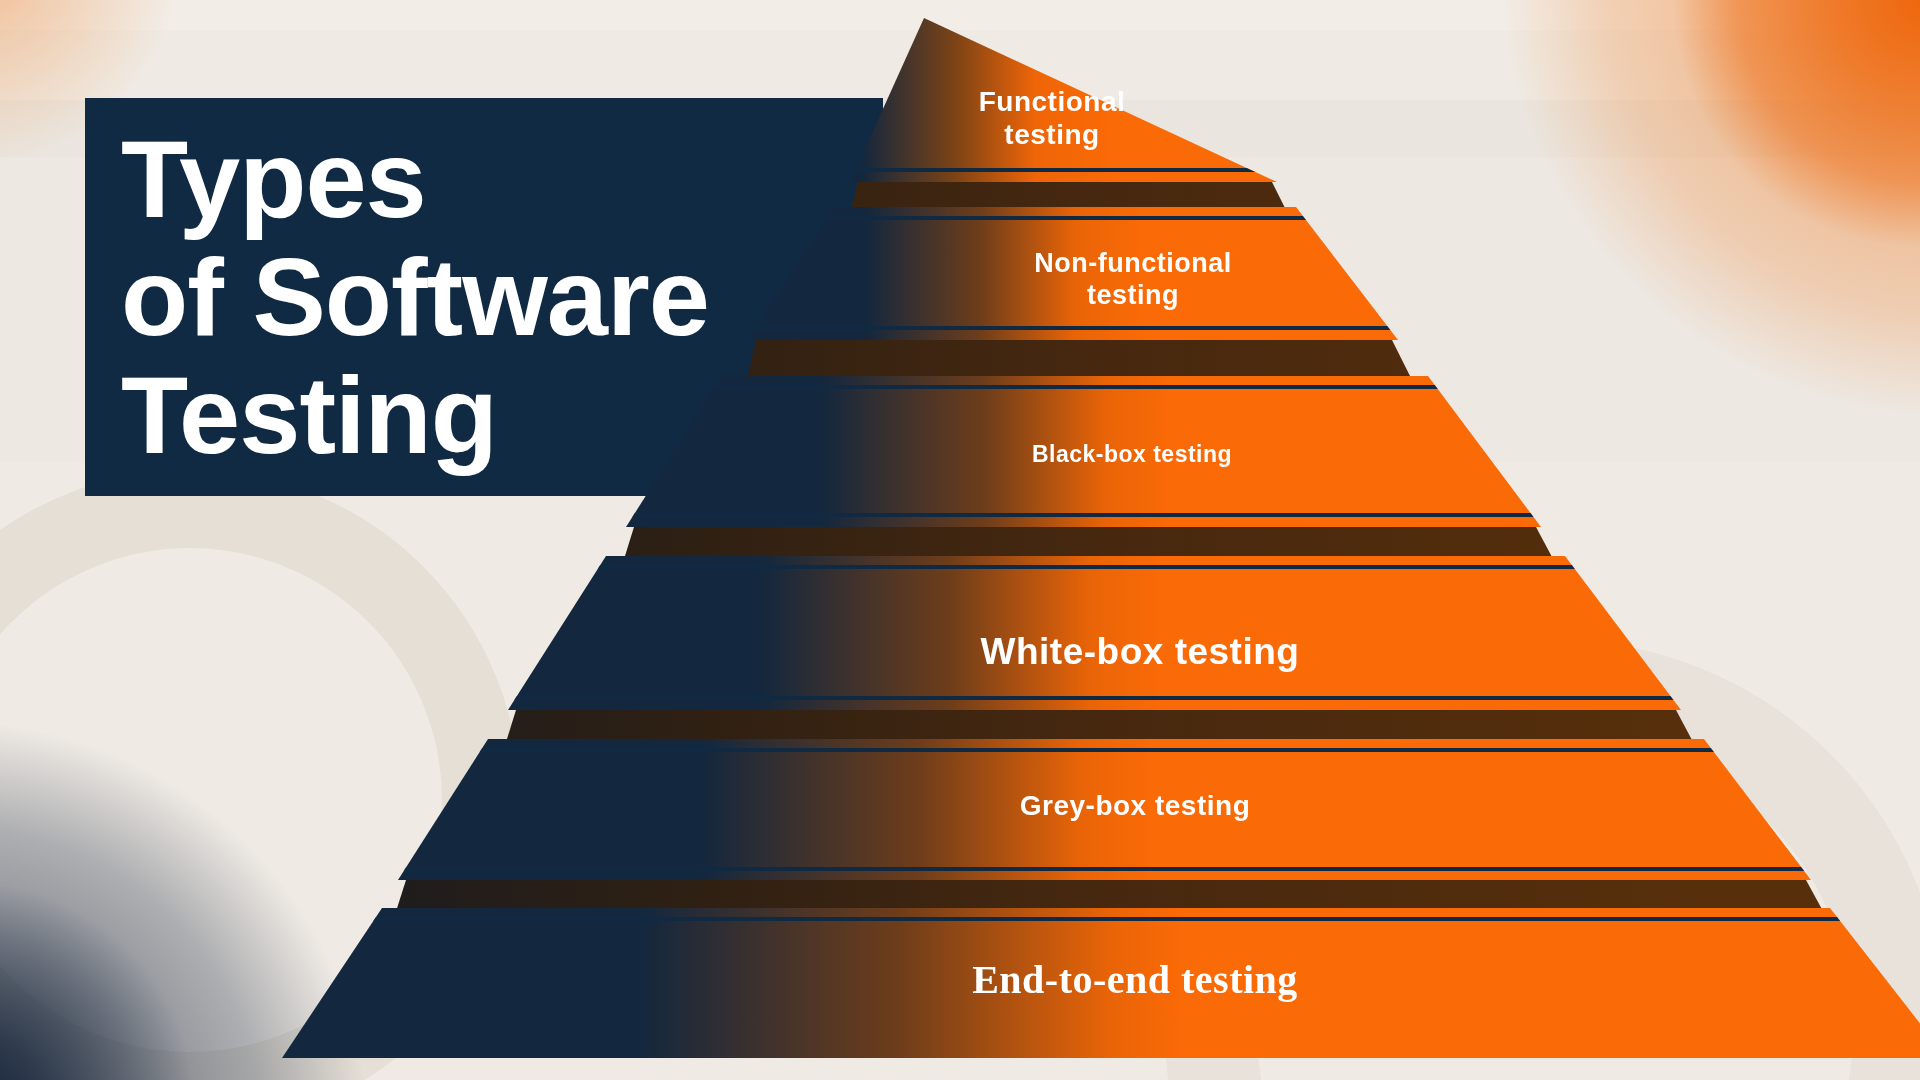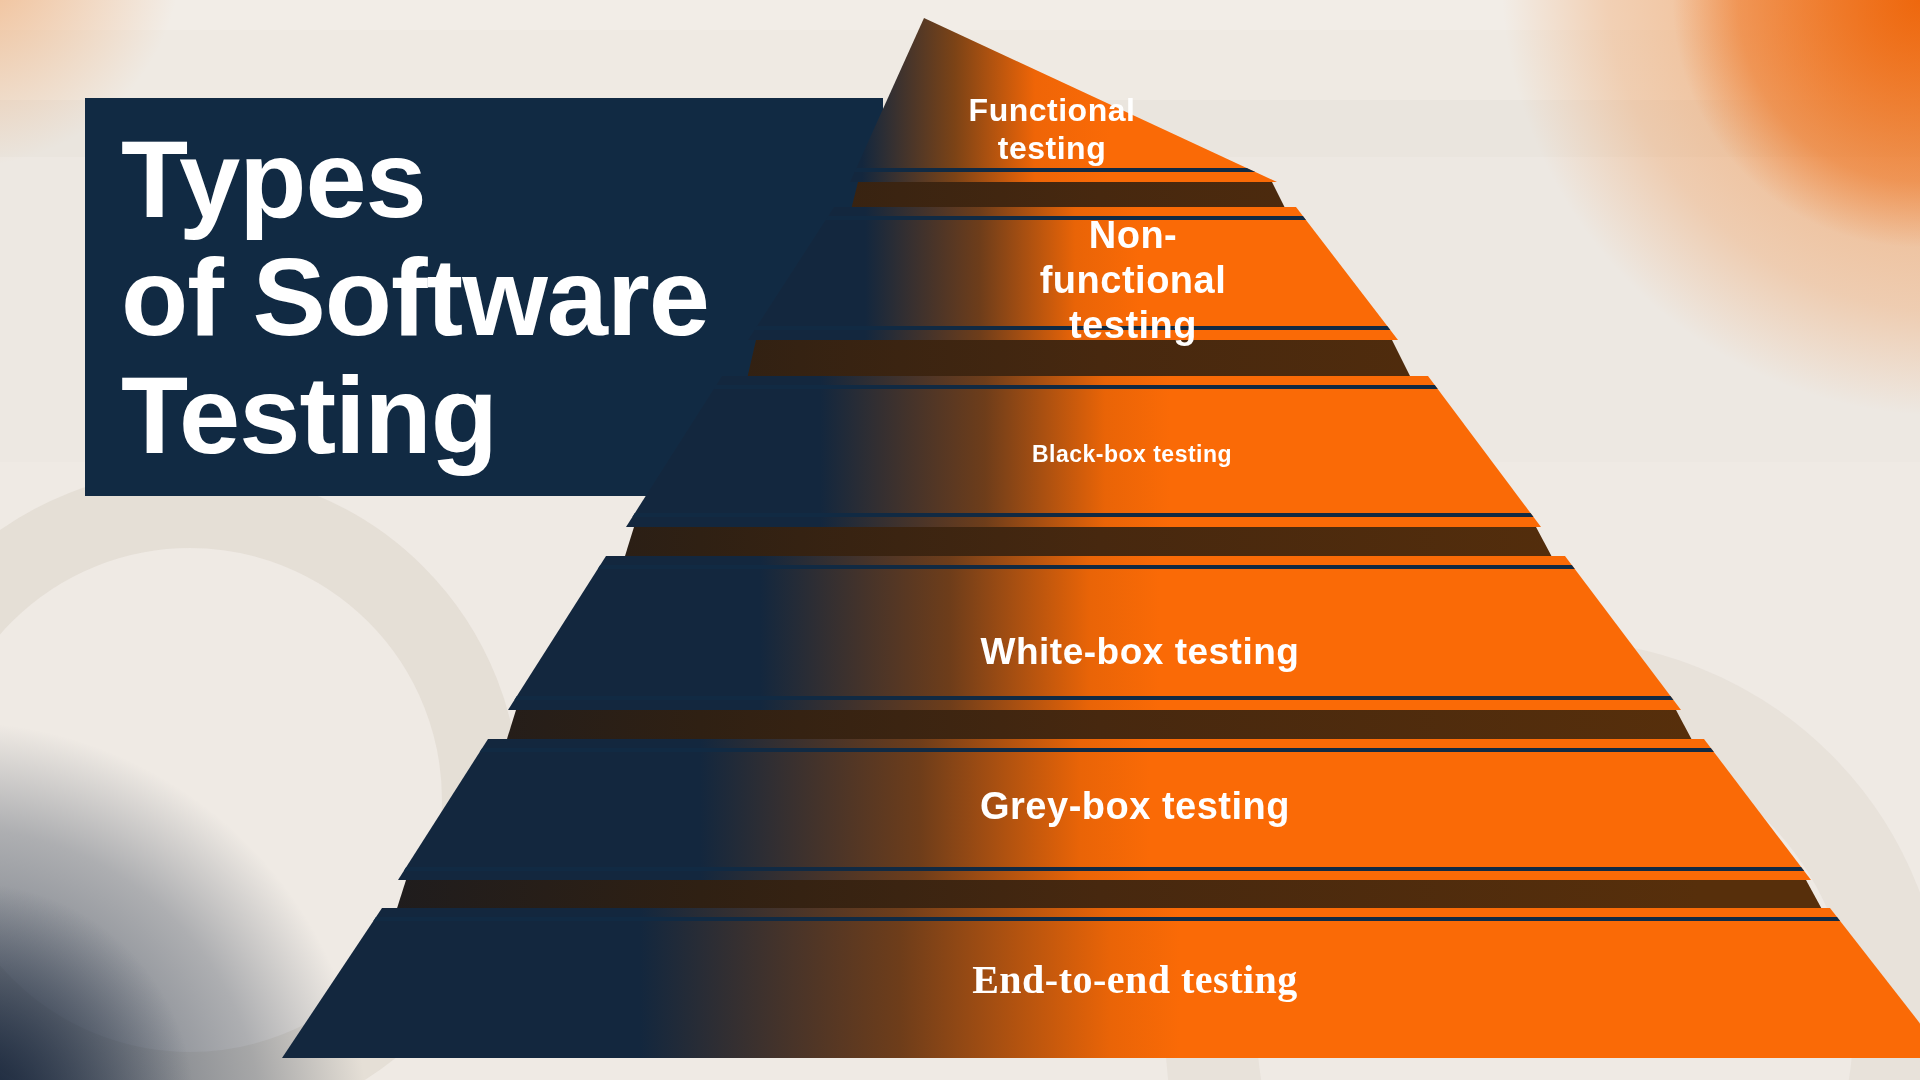--- a/index.html
+++ b/index.html
@@ -65,25 +65,25 @@
       linear-gradient(90deg,#13273E 700px,#6E3D1A 920px,#E96407 1080px,#FA6A06 1150px);}
   .seg6{clip-path:polygon(382px 908px,1830px 908px,1947px 1058px,282px 1058px);
     background:
       linear-gradient(180deg,rgba(0,0,0,0) 917px,#112A43 917px,#112A43 921px,rgba(0,0,0,0) 921px),
       linear-gradient(90deg,#13273E 640px,#6E3D1A 900px,#E96407 1110px,#FA6A06 1180px);}
   
   .plabel{
     position:absolute;color:#FFFFFF;font-weight:700;text-align:center;
     transform:translate(-50%,-50%);line-height:1.18;letter-spacing:0.5px;
   }
-  .lb1{left:1052px;top:130px;font-size:32px;width:190px;}
-  .lb2{left:1133px;top:280px;font-size:38px;width:270px;}
+  .lb1{left:1052px;top:118px;font-size:28px;width:190px;}
+  .lb2{left:1133px;top:280px;font-size:27px;width:270px;}
   .lb3{left:1132px;top:455px;font-size:23px;white-space:nowrap;}
   .lb4{left:1140px;top:652px;font-size:37px;white-space:nowrap;}
-  .lb5{left:1135px;top:806px;font-size:38px;white-space:nowrap;}
+  .lb5{left:1135px;top:806px;font-size:28px;white-space:nowrap;}
   .lb6{left:1135px;top:980px;font-size:40px;white-space:nowrap;font-family:Liberation Serif, serif;}
 </style>
 </head>
 <body>
 
 <div class="stage">
 
   <div class="decor glow-tr"></div>
   <div class="decor glow-tl"></div>
   <div class="decor ring ring1"></div>

